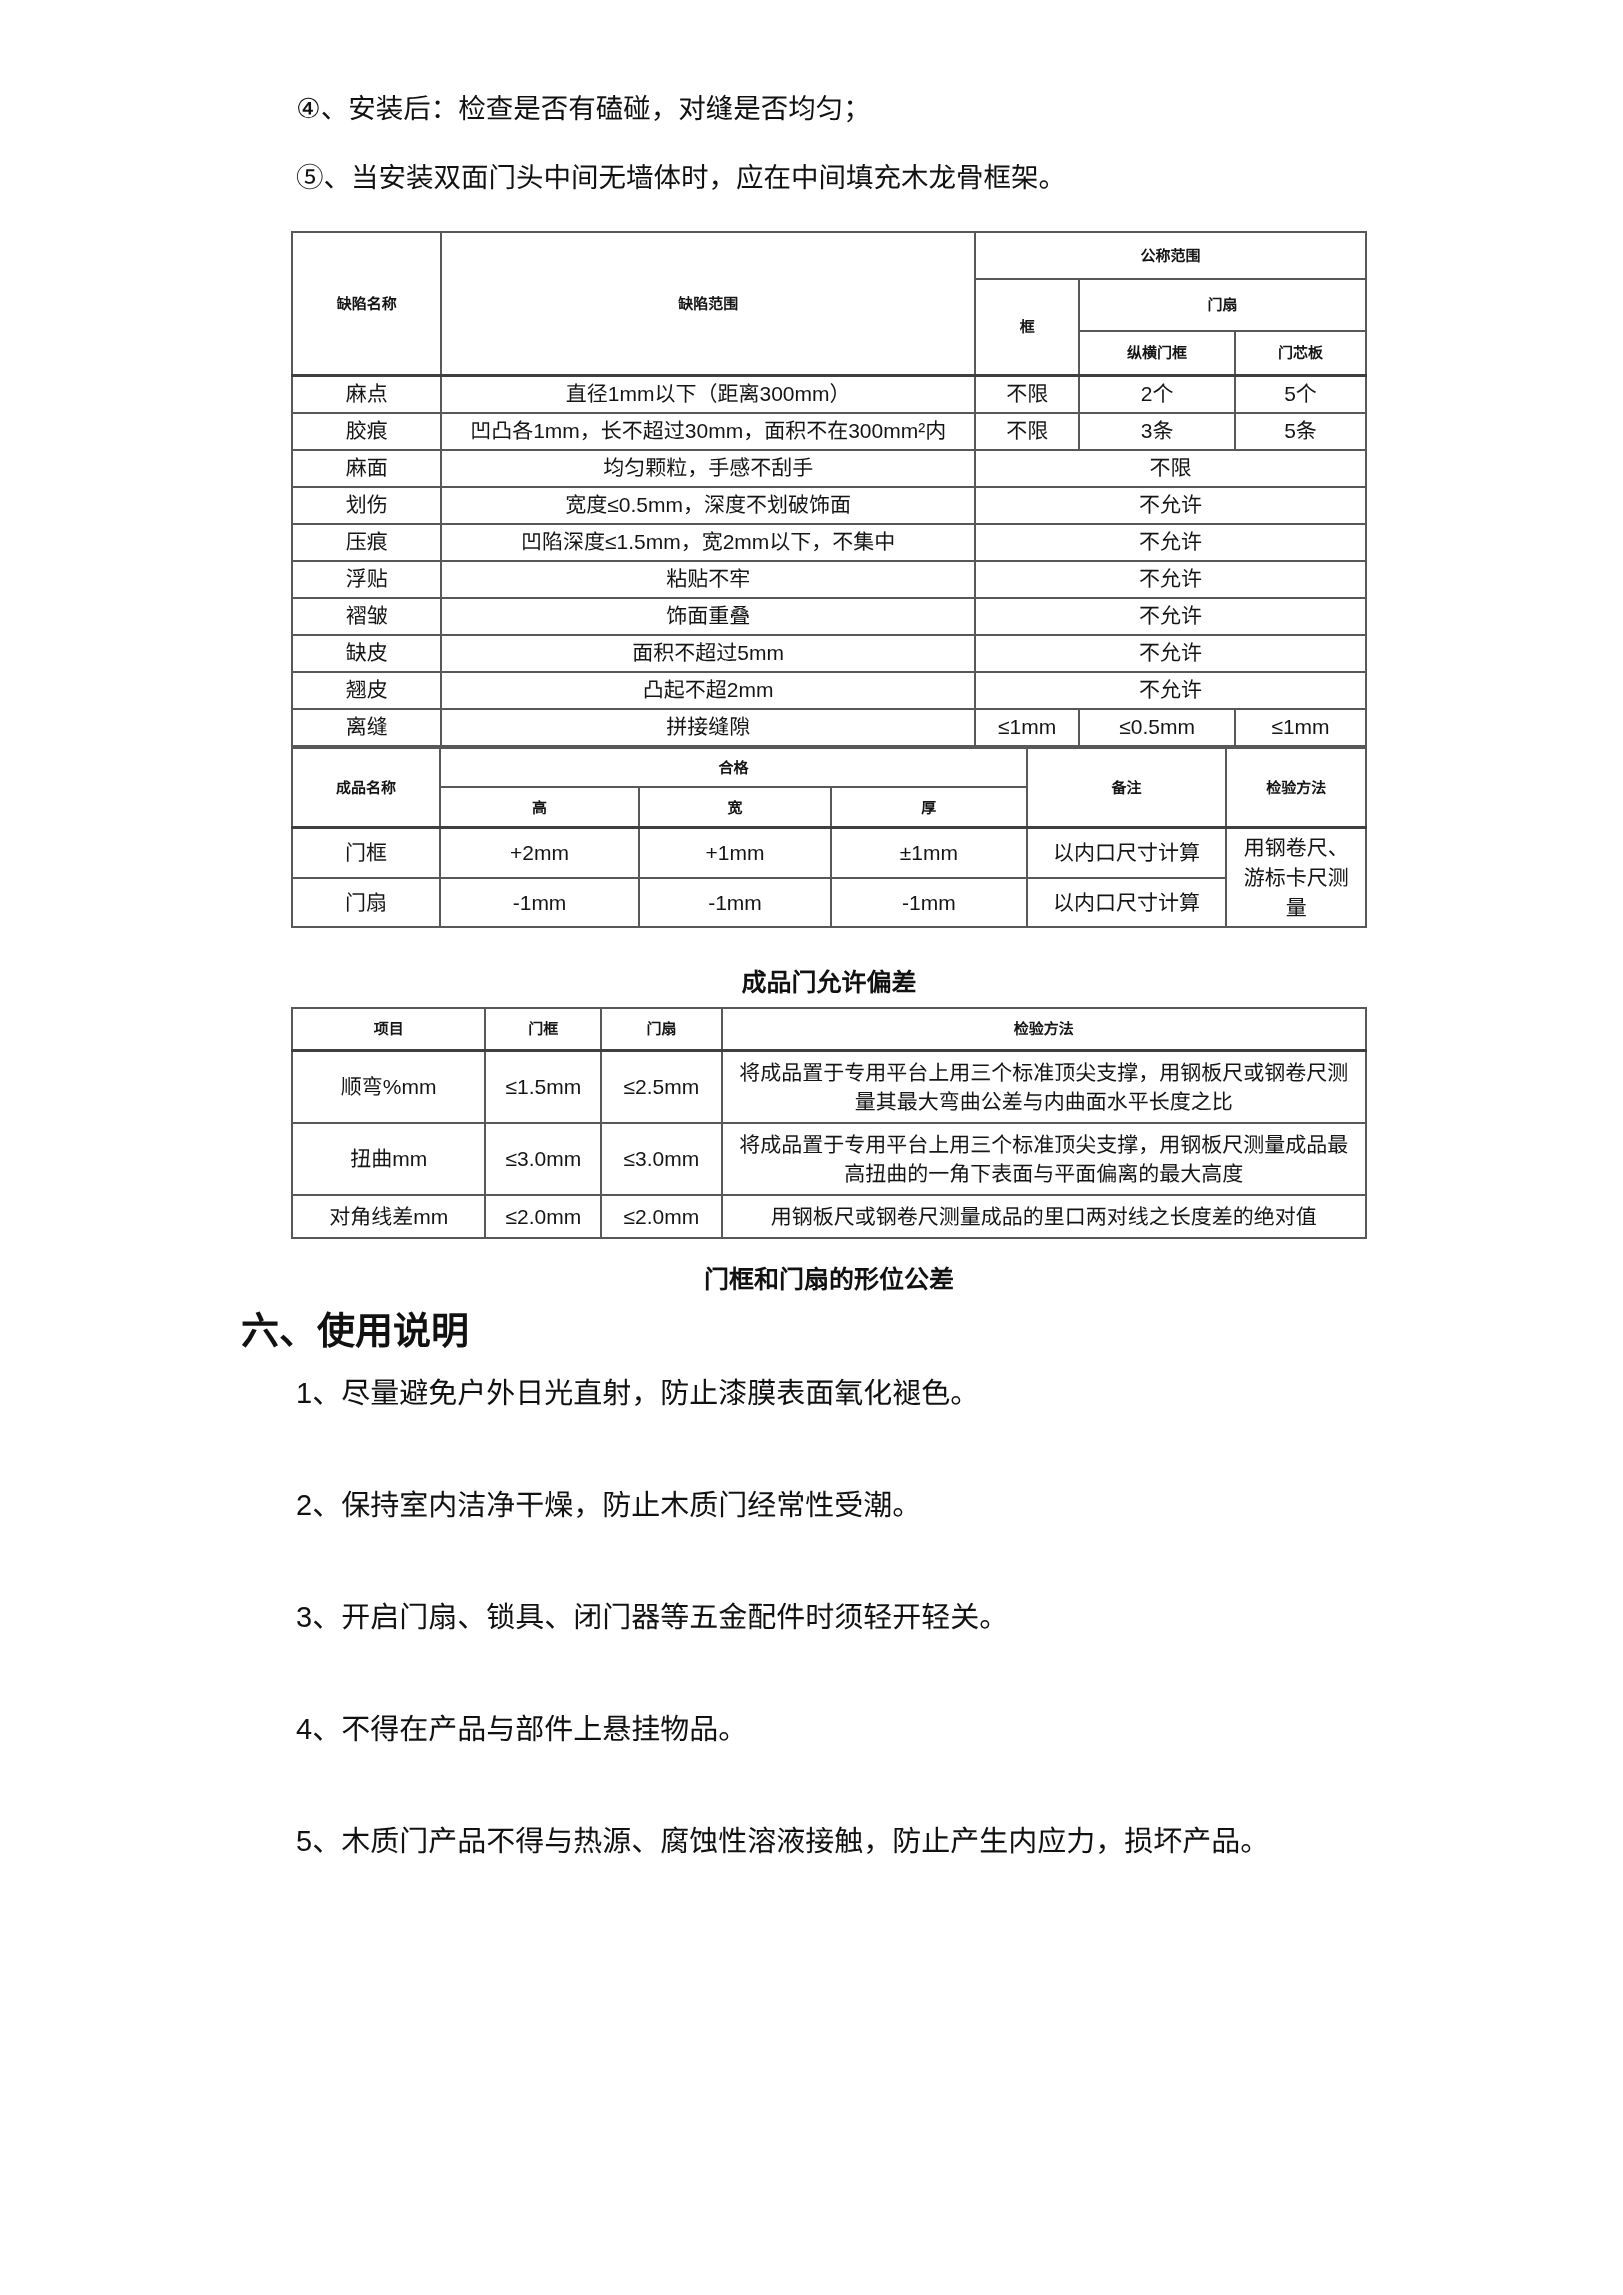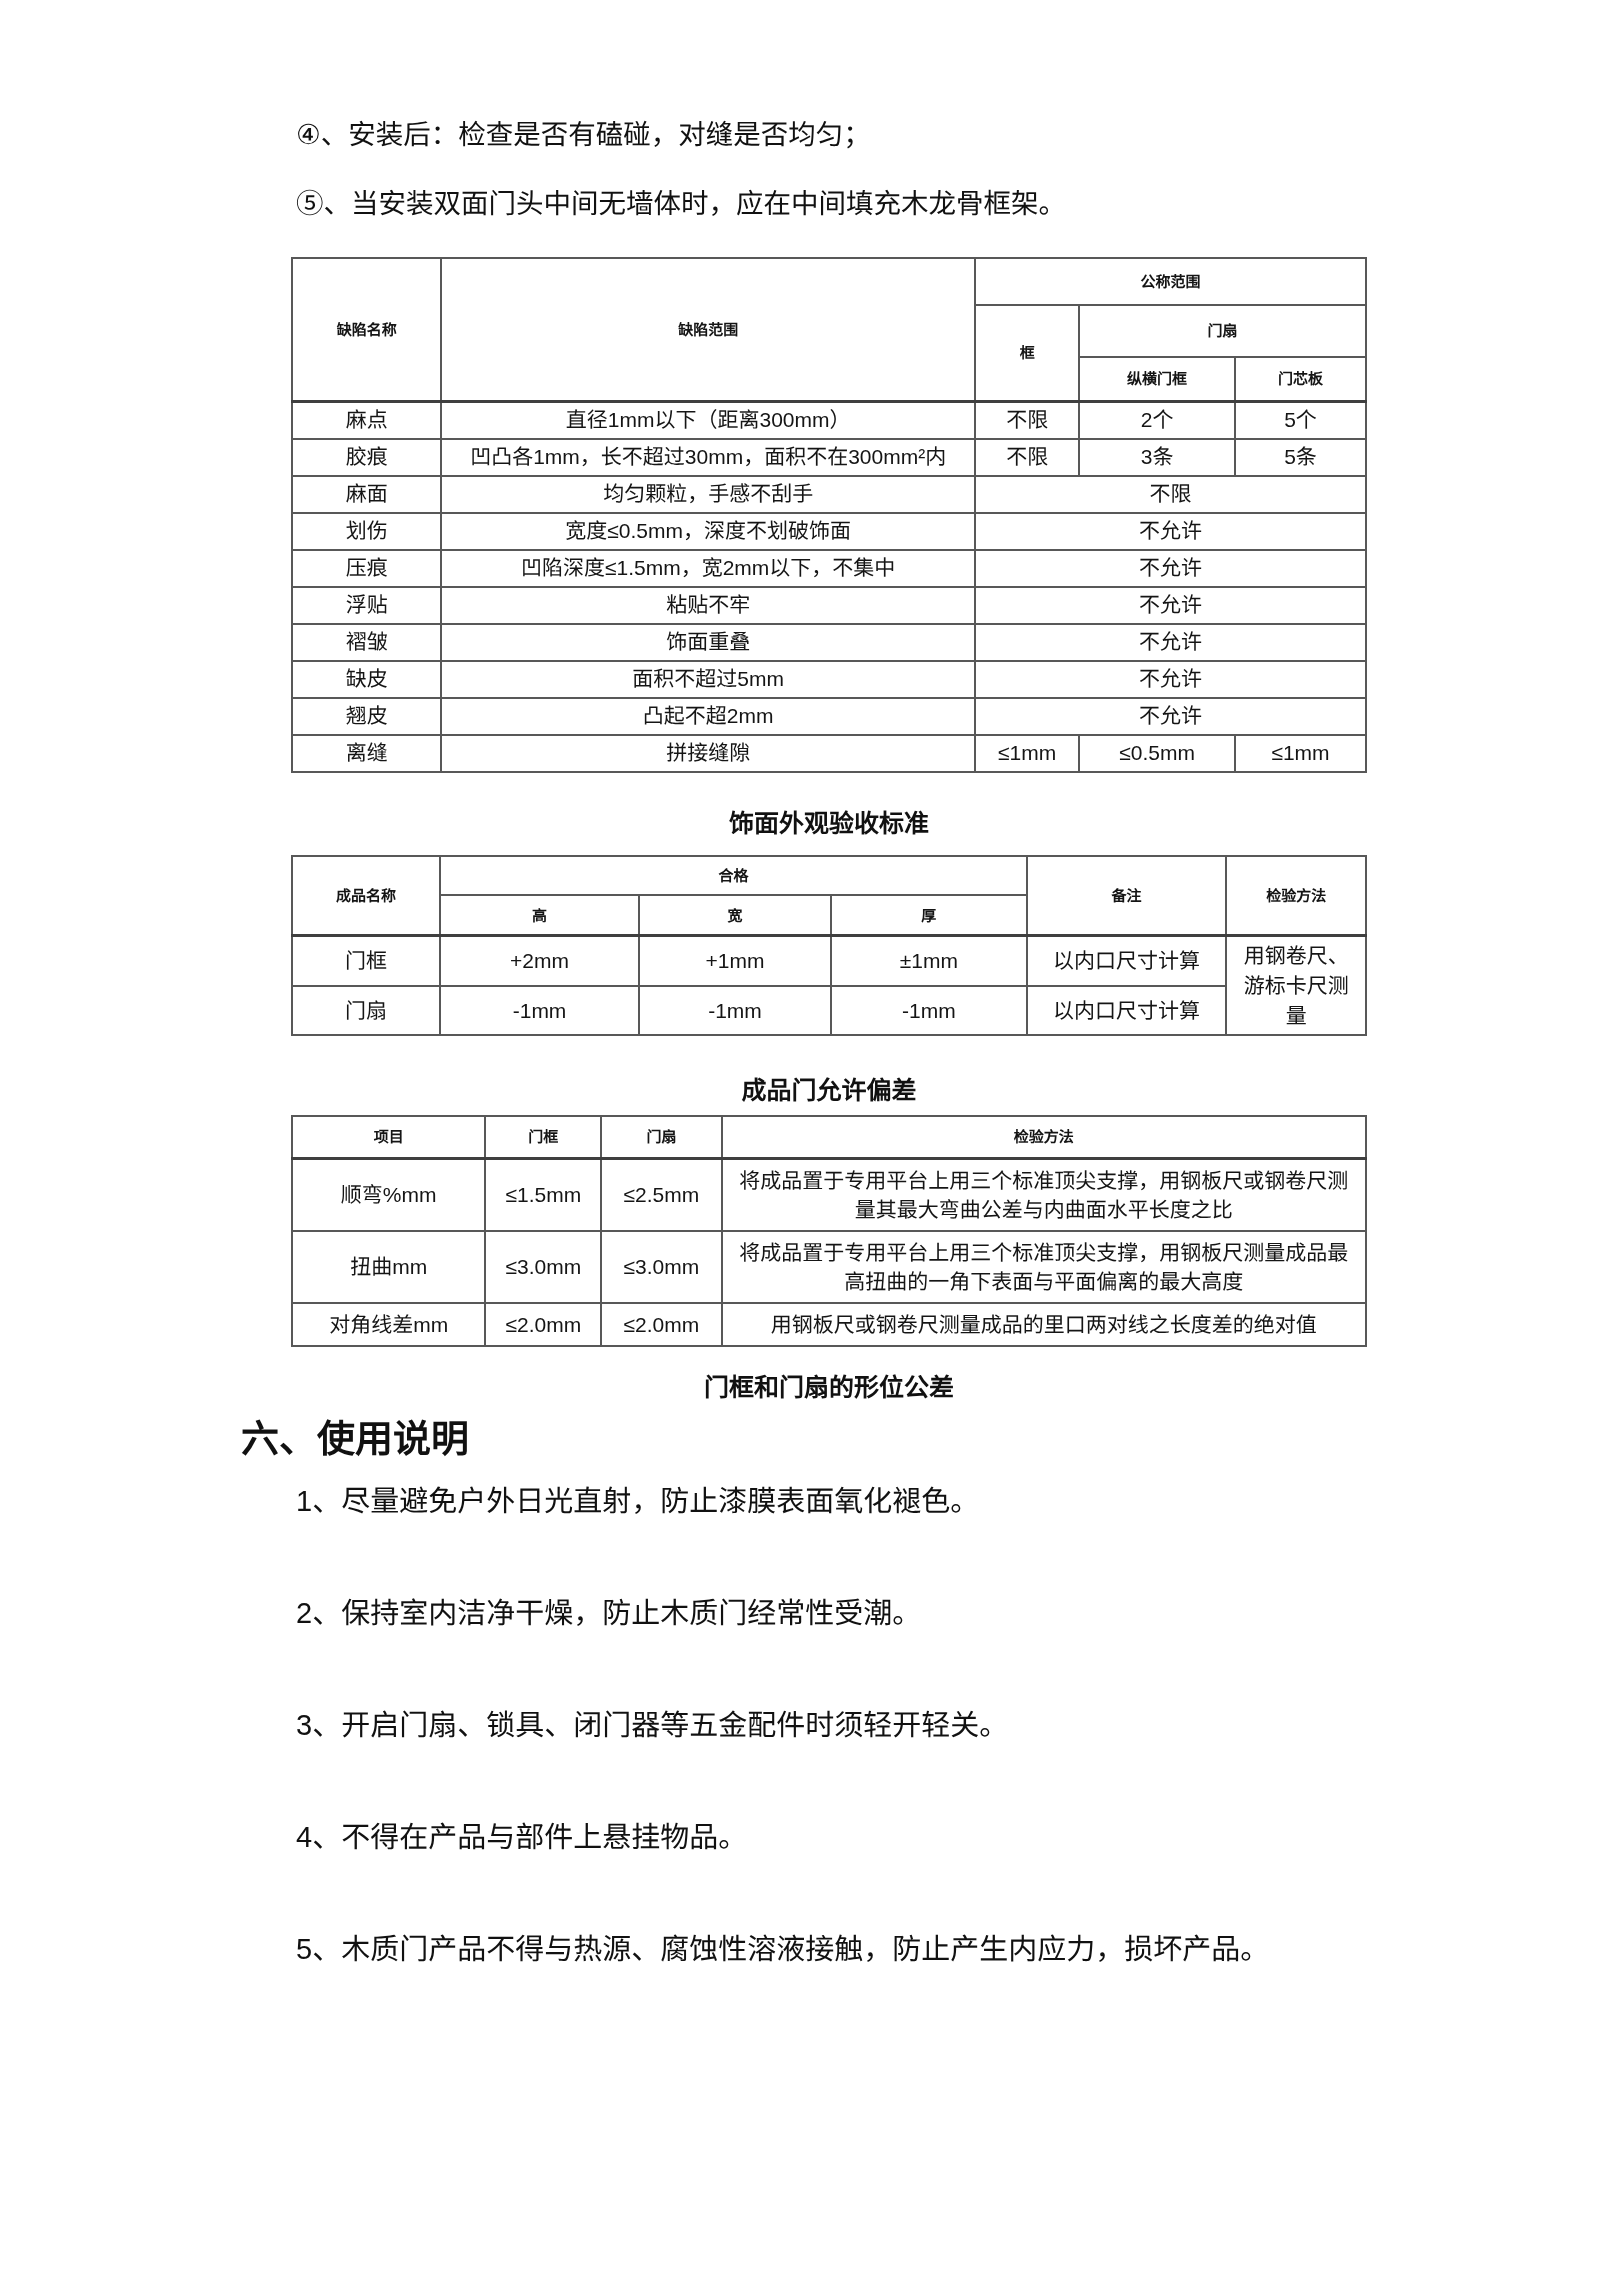--- a/index.html
+++ b/index.html
@@ -11,21 +11,21 @@
   }
   .page {
     position: relative;
     width: 1623px;
     min-height: 2295px;
     background: #ffffff;
     overflow: hidden;
   }
   
   .notes {
-    padding-top: 116px;
+    padding-top: 90px;
   }
   .note-line {
     margin: 0 0 0 296px;
     font-size: 27.5px;
     line-height: 1.35;
     white-space: nowrap;
   }
   .note-line + .note-line {
     margin-top: 34px;
     font-family: Liberation Mono, monospace;
@@ -191,21 +191,20 @@
       </tr>
       <tr>
         <td>离缝</td>
         <td>拼接缝隙</td>
         <td>≤1mm</td>
         <td>≤0.5mm</td>
         <td>≤1mm</td>
       </tr>
     </tbody>
   </table>
-  <p class="caption caption-1">饰面外观验收标准</p>
 
   <table class="doc-table t2">
     <colgroup>
       <col style="width:13.8%">
       <col style="width:18.5%">
       <col style="width:17.9%">
       <col style="width:18.2%">
       <col style="width:18.6%">
       <col style="width:13.0%">
     </colgroup>

